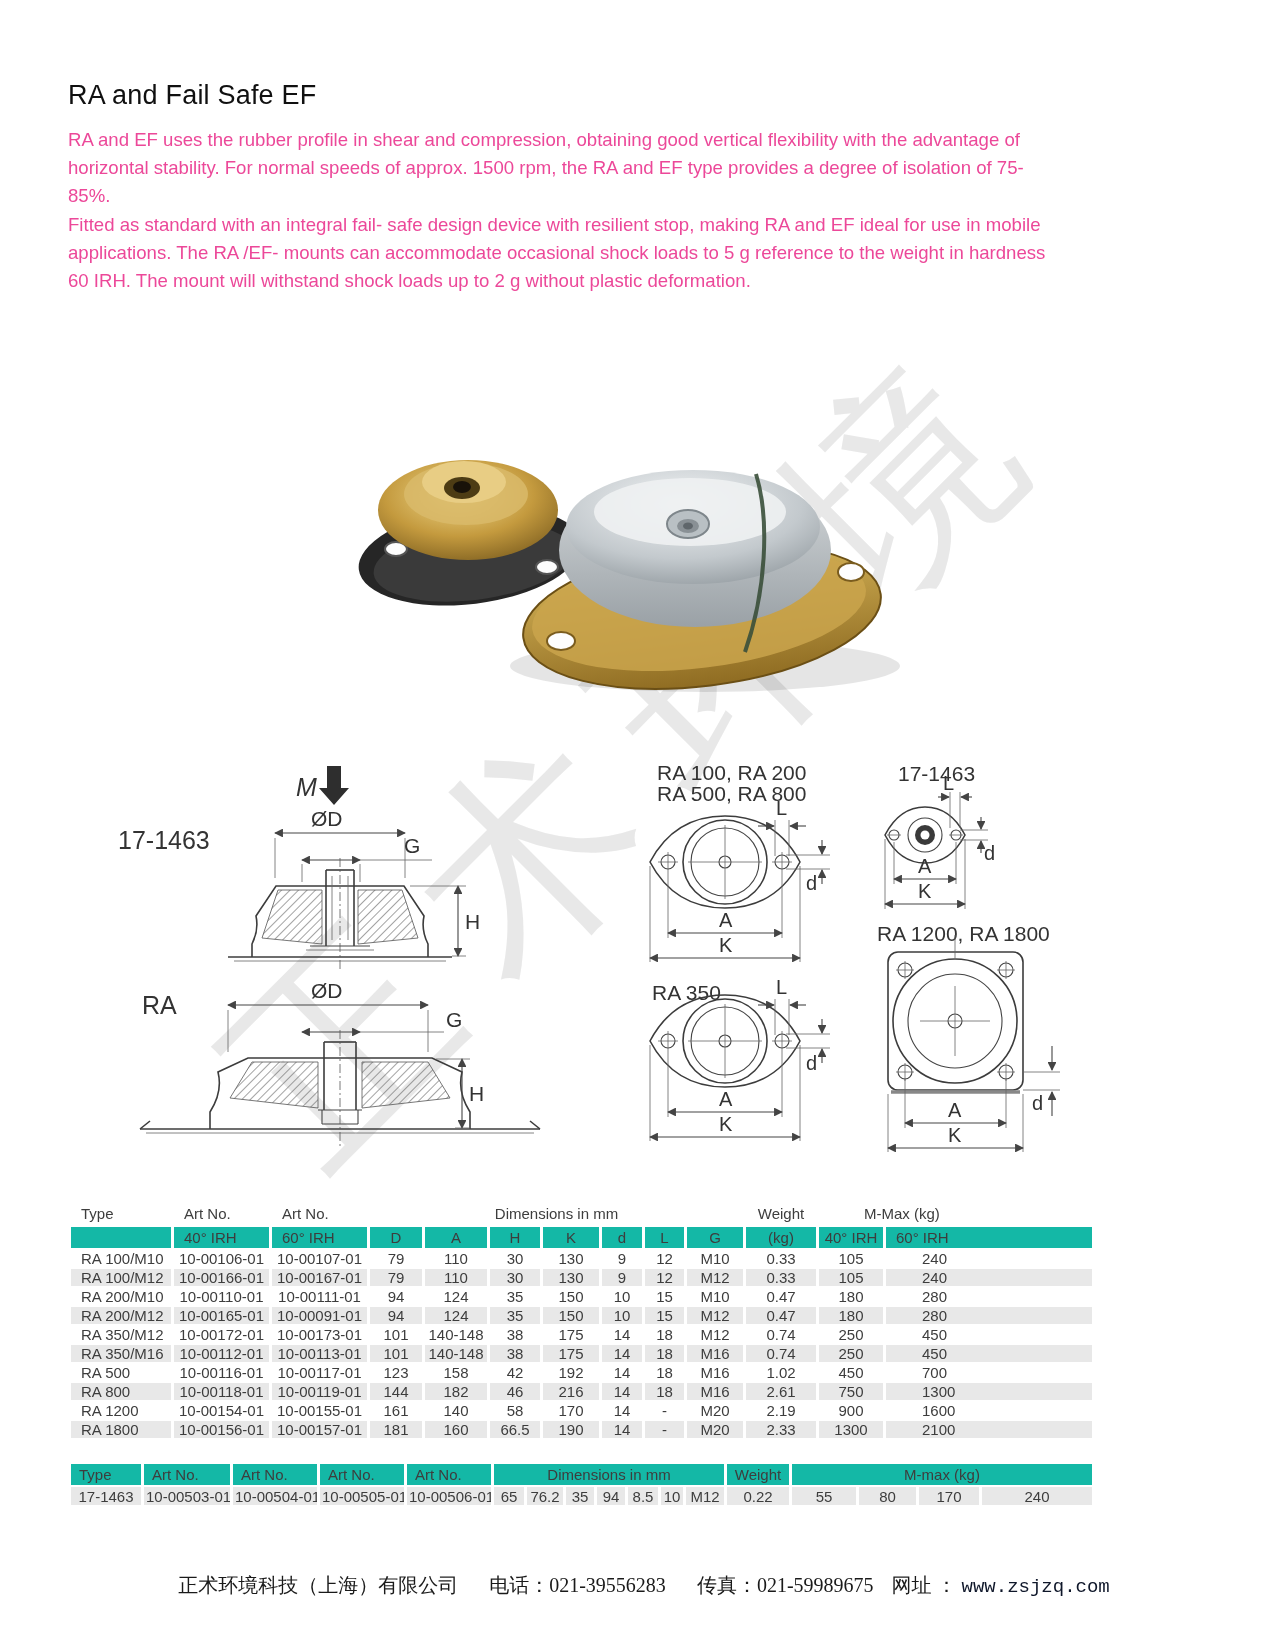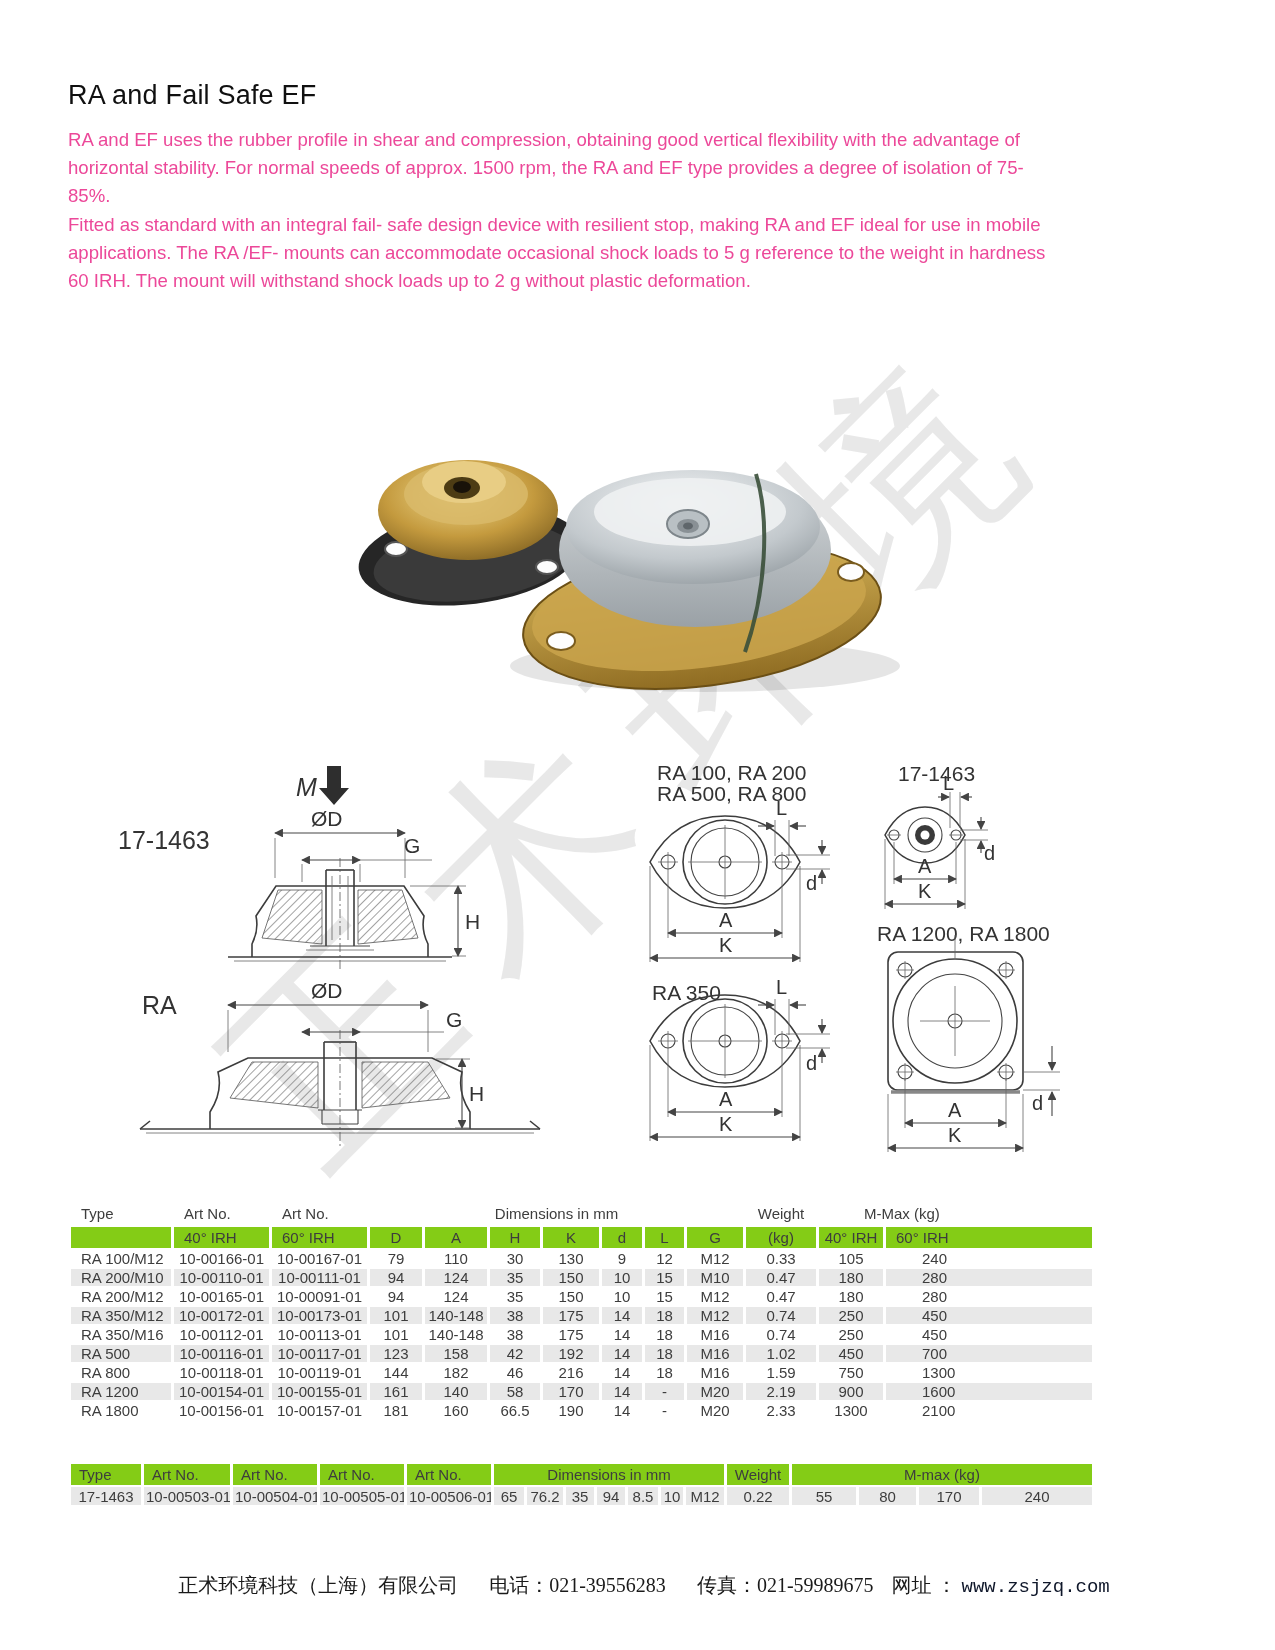--- a/index.html
+++ b/index.html
@@ -26,21 +26,21 @@
   .draw-svg .dim{stroke:#444;stroke-width:1.1;fill:none;}
   .draw-svg .thin{stroke:#666;stroke-width:.8;fill:none;}
   .draw-svg .dash{stroke:#555;stroke-width:.8;fill:none;stroke-dasharray:9 3 2 3;}
   
   table{position:absolute;left:68px;border-collapse:separate;border-spacing:3px 2px;
         table-layout:fixed;z-index:3;}
   #t1{top:1196px;width:1027px;}
   #t2{top:1462px;width:1027px;}
   th,td{font-size:15px;color:#3d3d3d;font-weight:400;padding:0 2px;overflow:hidden;white-space:nowrap;}
   .h1 th{height:24px;vertical-align:bottom;padding-bottom:3px;}
-  .tan{background:#84cc16;}
+  .tan{background:#14b8a6;}
   #t1 .sub th,#t2 .sub th{height:21px;}
   #t1 tbody td{height:17px;}
   #t1 tbody tr:nth-child(even) td{background:#e8e8e8;}
   #t2 tbody td{height:18px;background:#e8e8e8;}
   .l{text-align:left;padding-left:10px;}
   .l8{text-align:left;padding-left:8px;}
   .c{text-align:center;}
   .lp36{text-align:left;padding-left:36px;}
   .mm{text-align:left;padding-left:45px;}
   
@@ -366,20 +366,35 @@
         <th class="tan c">d</th>
         <th class="tan c">L</th>
         <th class="tan c">G</th>
         <th class="tan c">(kg)</th>
         <th class="tan c">40° IRH</th>
         <th class="tan l">60° IRH</th>
       </tr>
     </thead>
     <tbody>
         <tr>
+          <td class="l">RA 100/M10</td>
+          <td class="c">10-00106-01</td>
+          <td class="c">10-00107-01</td>
+          <td class="c">79</td>
+          <td class="c">110</td>
+          <td class="c">30</td>
+          <td class="c">130</td>
+          <td class="c">9</td>
+          <td class="c">12</td>
+          <td class="c">M10</td>
+          <td class="c">0.33</td>
+          <td class="c">105</td>
+          <td class="lp36">240</td>
+        </tr>
+        <tr>
           <td class="l">RA 100/M12</td>
           <td class="c">10-00166-01</td>
           <td class="c">10-00167-01</td>
           <td class="c">79</td>
           <td class="c">110</td>
           <td class="c">30</td>
           <td class="c">130</td>
           <td class="c">9</td>
           <td class="c">12</td>
           <td class="c">M12</td>
@@ -466,21 +481,21 @@
           <td class="l">RA 800</td>
           <td class="c">10-00118-01</td>
           <td class="c">10-00119-01</td>
           <td class="c">144</td>
           <td class="c">182</td>
           <td class="c">46</td>
           <td class="c">216</td>
           <td class="c">14</td>
           <td class="c">18</td>
           <td class="c">M16</td>
-          <td class="c">1.59</td>
+          <td class="c">2.61</td>
           <td class="c">750</td>
           <td class="lp36">1300</td>
         </tr>
         <tr>
           <td class="l">RA 1200</td>
           <td class="c">10-00154-01</td>
           <td class="c">10-00155-01</td>
           <td class="c">161</td>
           <td class="c">140</td>
           <td class="c">58</td>

